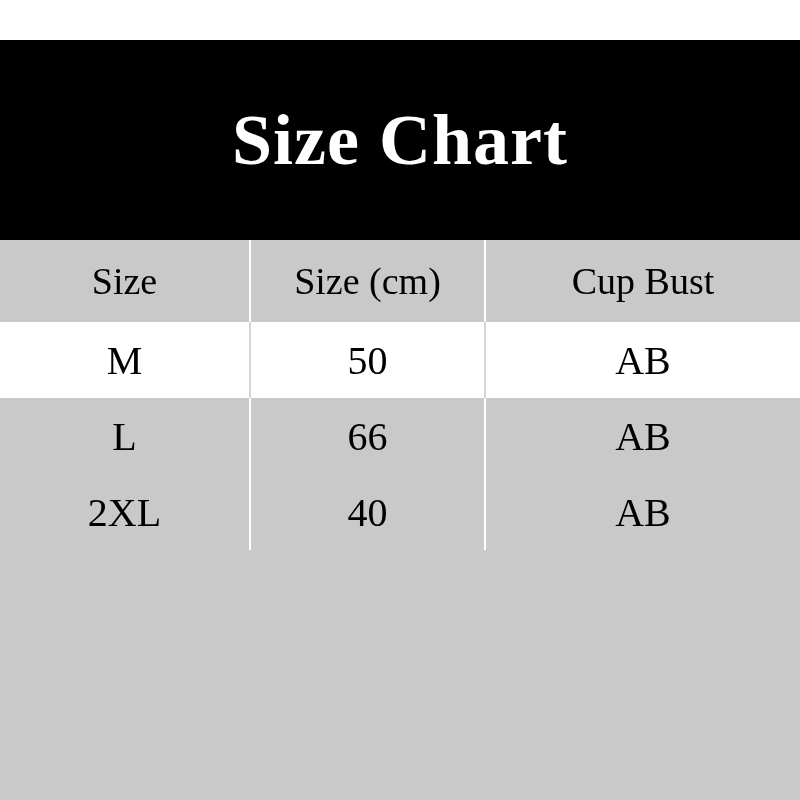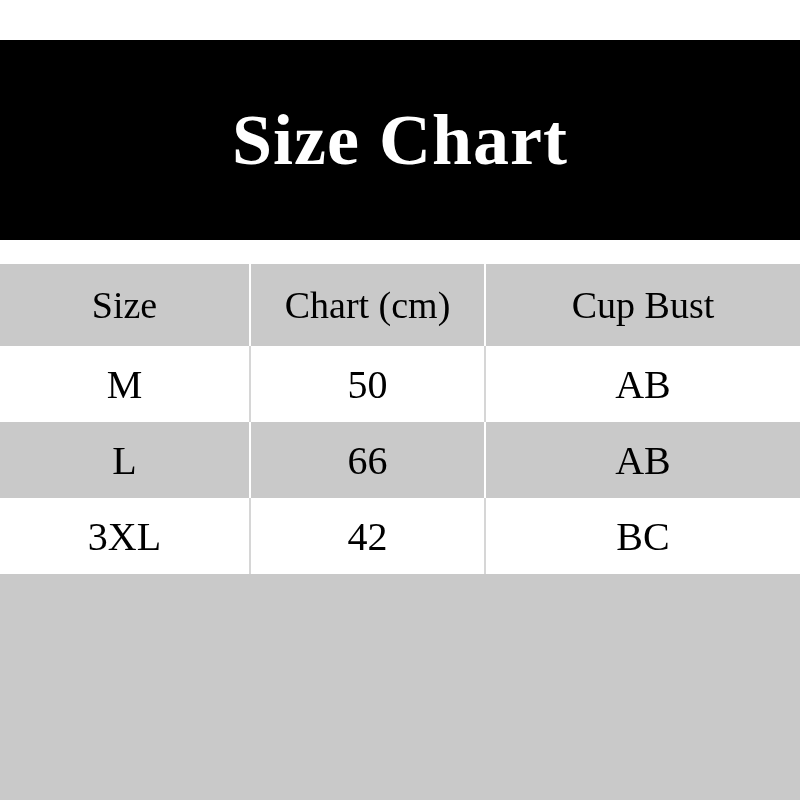--- a/index.html
+++ b/index.html
@@ -38,21 +38,20 @@
     font-weight: bold;
     font-size: 72px;
     letter-spacing: 1px;
     line-height: 1;
   }
   table.size-table {
     width: 800px;
     border-collapse: collapse;
     table-layout: fixed;
     flex: 0 0 auto;
-    margin-top: 24px;
   }
   table.size-table col.c1 { width: 250px; }
   table.size-table col.c2 { width: 235px; }
   table.size-table col.c3 { width: 315px; }
 
   table.size-table th,
   table.size-table td {
     text-align: center;
     font-family: "Liberation Serif", serif;
     color: #000000;
@@ -99,38 +98,38 @@
 
   <table class="size-table">
     <colgroup>
       <col class="c1">
       <col class="c2">
       <col class="c3">
     </colgroup>
     <thead>
       <tr class="header-row">
         <th>Size</th>
-        <th>Chart (cm)</th>
+        <th>Size (cm)</th>
         <th>Cup Bust</th>
       </tr>
     </thead>
     <tbody>
       <tr class="row-odd">
         <td>M</td>
         <td>50</td>
         <td>AB</td>
       </tr>
       <tr class="row-even">
         <td>L</td>
         <td>66</td>
         <td>AB</td>
       </tr>
-      <tr class="row-odd">
-        <td>3XL</td>
-        <td>42</td>
-        <td>BC</td>
+      <tr class="row-even">
+        <td>2XL</td>
+        <td>40</td>
+        <td>AB</td>
       </tr>
     </tbody>
   </table>
 
   <div class="bottom-spacer"></div>
 
 </div>
 
 </body></html>

